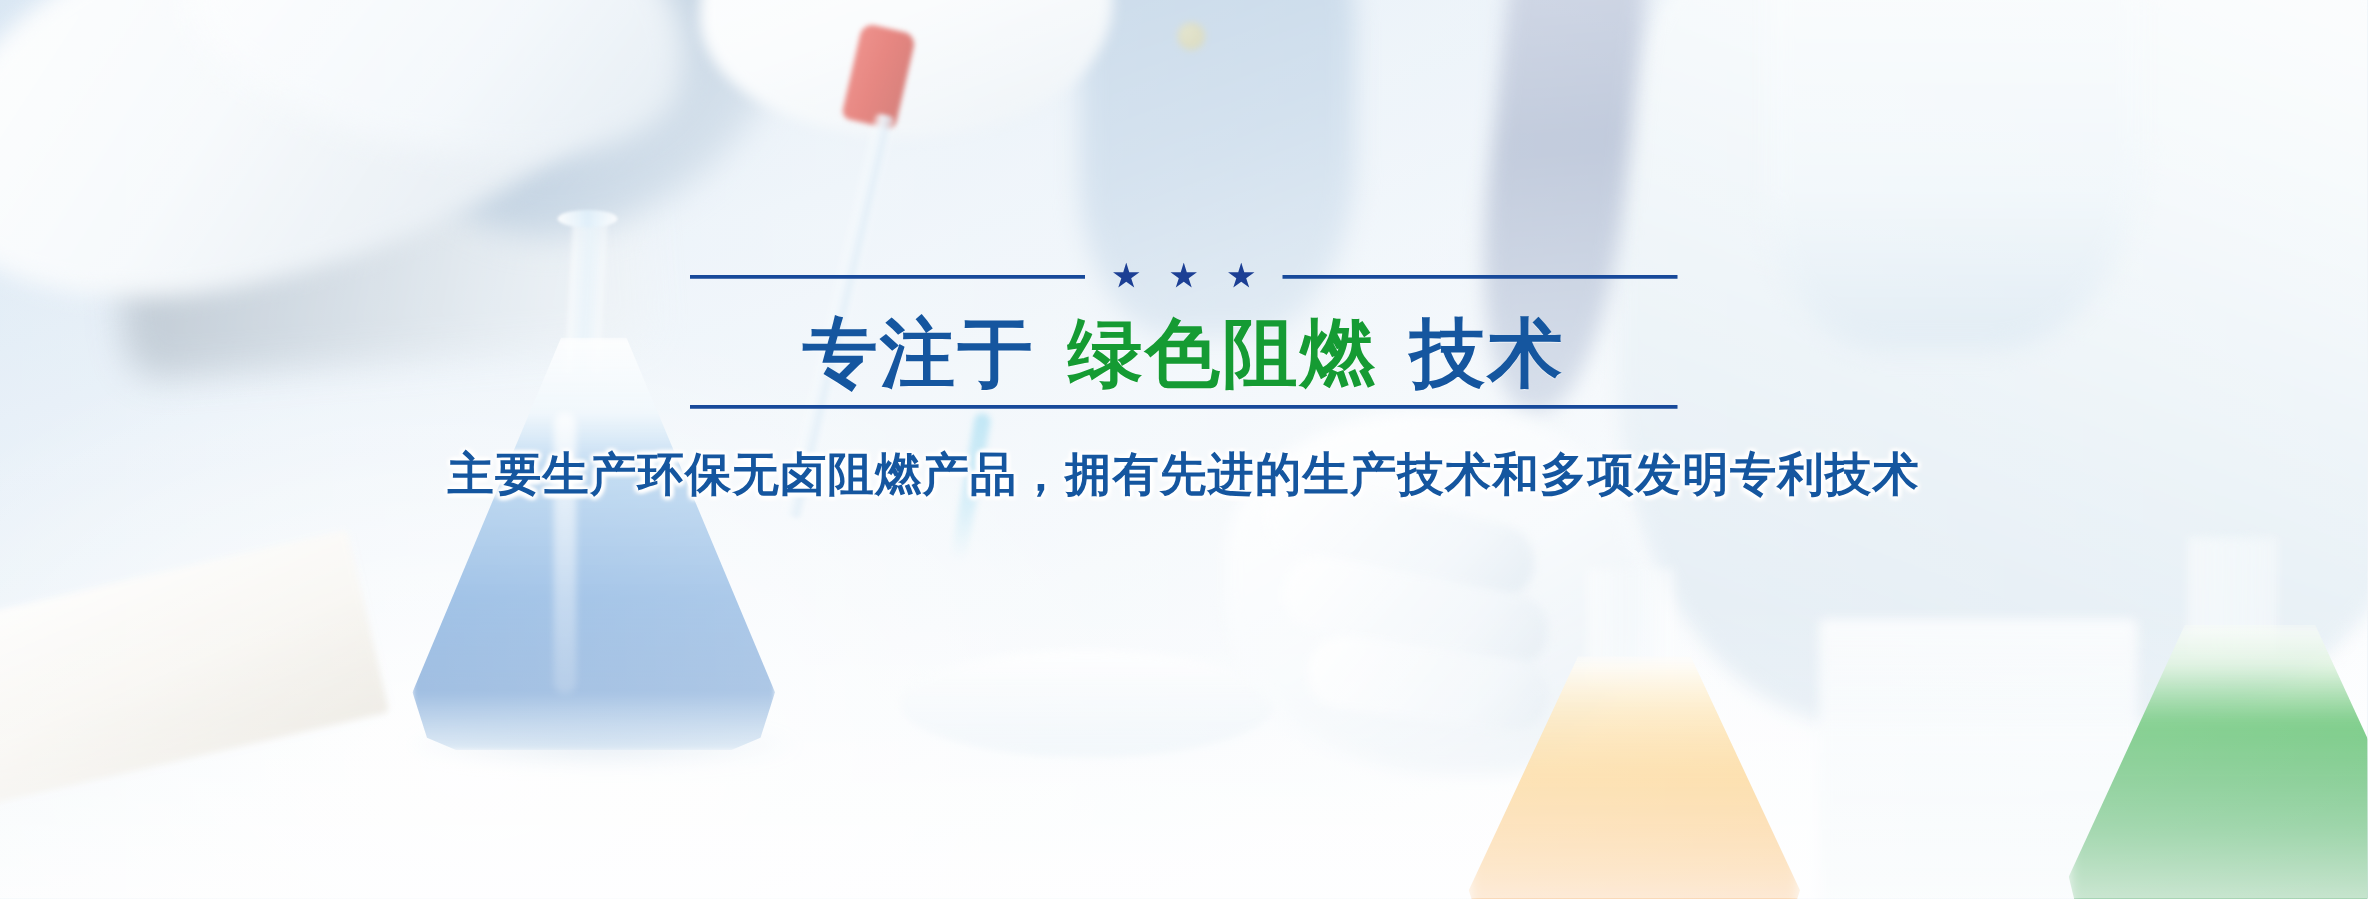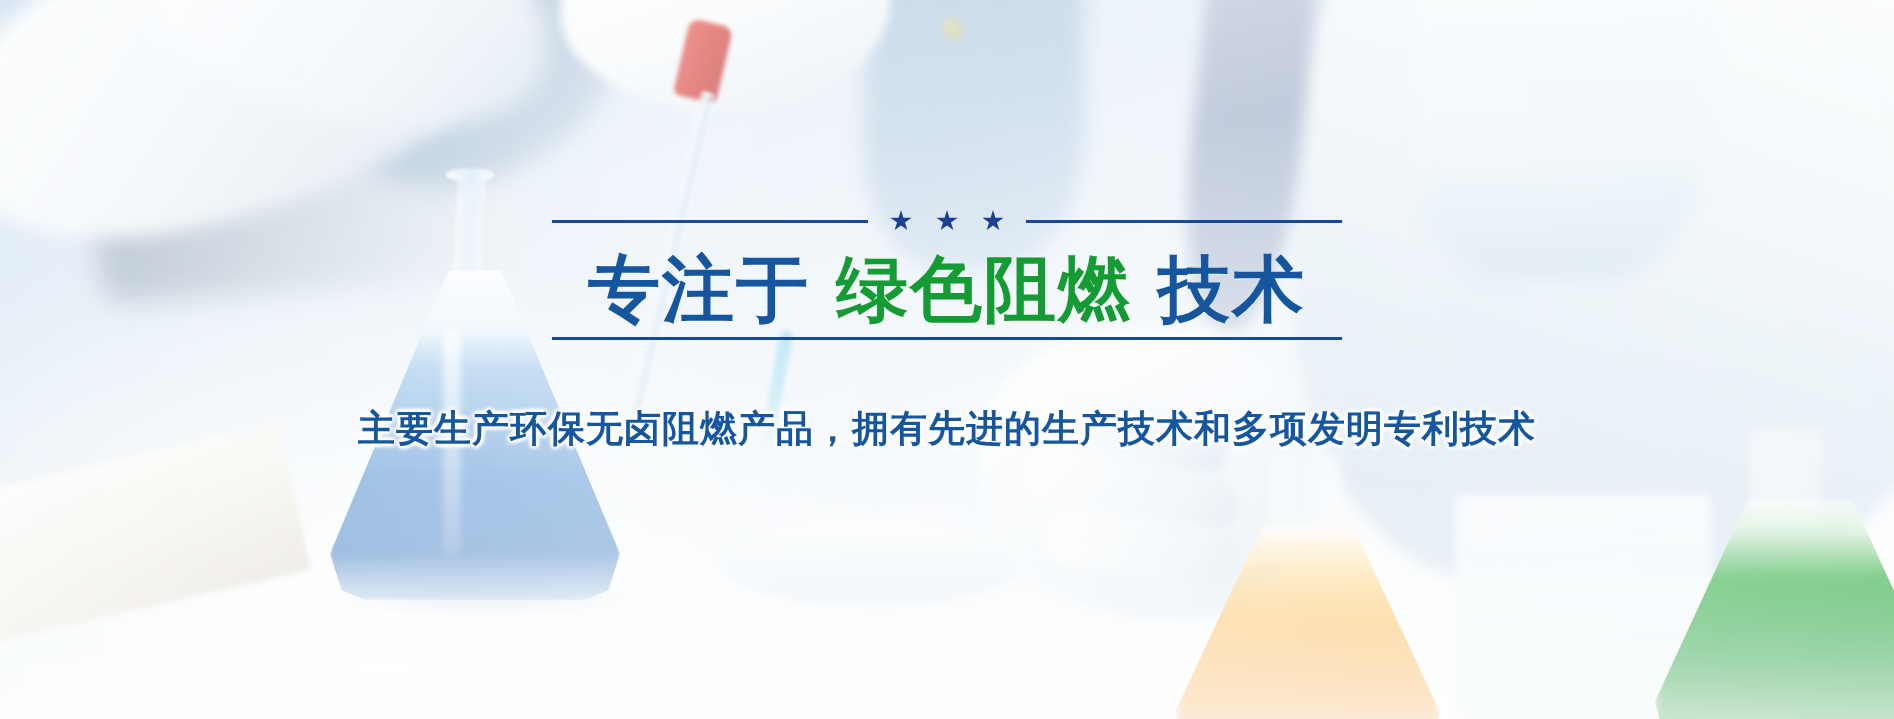--- a/index.html
+++ b/index.html
@@ -258,21 +258,21 @@
     padding:0 22px;
   }
   .star {
     width:22px; height:22px;
     background:#1c3f94;
     clip-path:polygon(50% 0%, 61% 35%, 98% 35%, 68% 57%, 79% 91%, 50% 70%, 21% 91%, 32% 57%, 2% 35%, 39% 35%);
   }
 
   .headline {
     margin-top:20px;
-    font-size:72px;
+    font-size:60px;
     font-weight:bold;
     letter-spacing:2px;
     line-height:1.04;
     white-space:nowrap;
     font-family:"DejaVu Sans","Liberation Sans",sans-serif;
     text-shadow:0 1px 0 rgba(255,255,255,.55);
   }
   .hl-blue  { color:#15569F; }
   .hl-green { color:#159B33; }
   .hl-gap   { display:inline-block; width:26px; }
@@ -289,21 +289,21 @@
     font-size:34px;
     font-weight:bold;
     letter-spacing:.6px;
     color:#15569F;
     white-space:nowrap;
     font-family:"Liberation Sans","DejaVu Sans",sans-serif;
     text-shadow:0 1px 2px rgba(255,255,255,.7);
   }
 
   .tagline-cn {
-    margin-top:64px;
+    margin-top:28px;
     font-size:37px;
     font-weight:bold;
     letter-spacing:1px;
     color:#15569F;
     white-space:nowrap;
     font-family:"DejaVu Sans","Liberation Sans",sans-serif;
     text-shadow:
        2px 0 3px #ffffff, -2px 0 3px #ffffff,
        0 2px 3px #ffffff, 0 -2px 3px #ffffff,
        2px 2px 4px #ffffff, -2px -2px 4px #ffffff,

